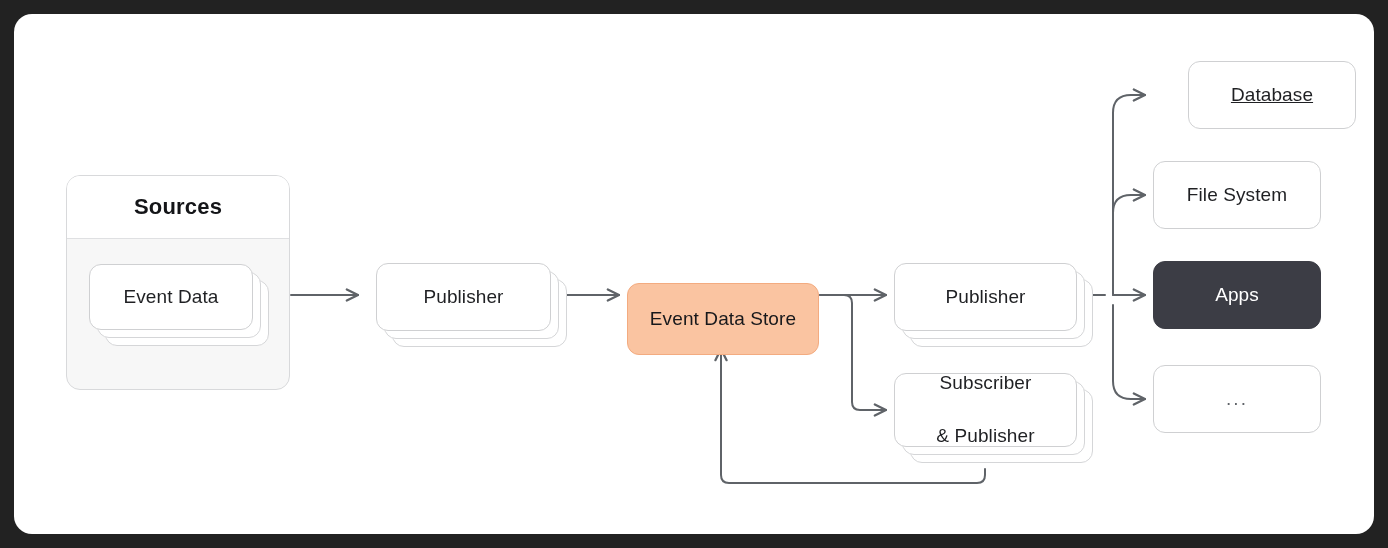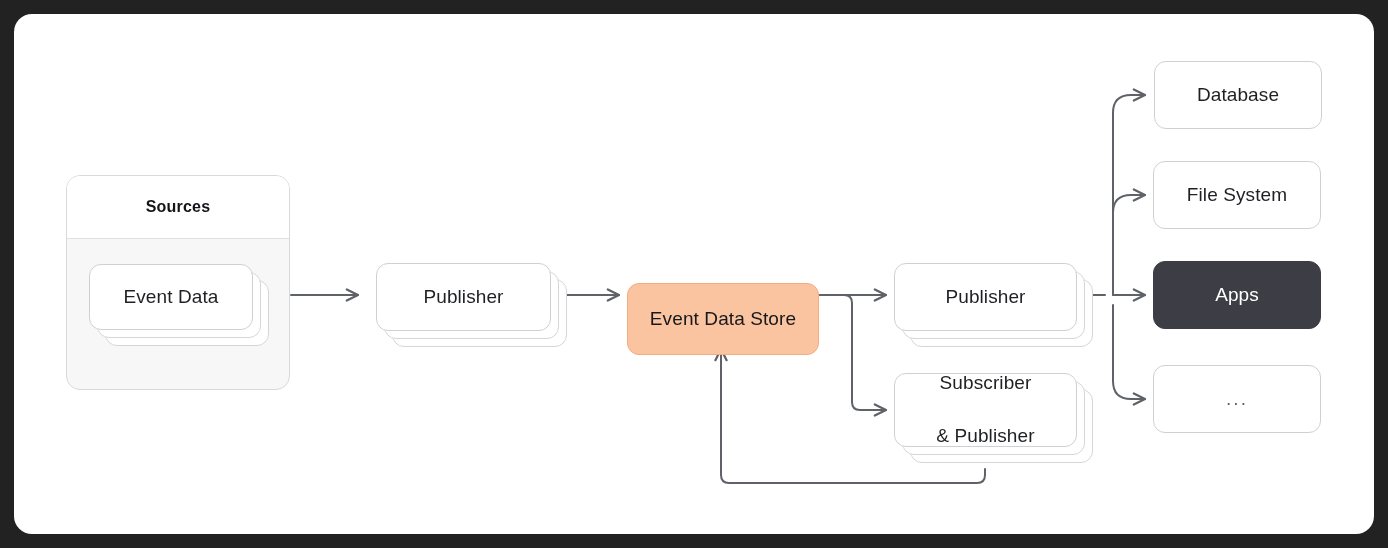--- a/index.html
+++ b/index.html
@@ -102,21 +102,21 @@
   #sources-head {
     position: absolute;
     left: 0; top: 0;
     width: 100%;
     height: 62px;
     background: #ffffff;
     border-bottom: 1px solid #dfe0e2;
     display: flex;
     align-items: center;
     justify-content: center;
-    font-size: 16px;
+    font-size: 22px;
     font-weight: 700;
     color: #141518;
     letter-spacing: 0.2px;
   }
 
   
   #event-store {
     position: absolute;
     left: 613px;
     top: 245px;
@@ -209,21 +209,21 @@
 
     <div class="stack" style="left:880px; top:359px; width:183px; height:90px;">
       <div class="layer l2" style="width:183px; height:74px;"></div>
       <div class="layer l1" style="width:183px; height:74px;"></div>
       <div class="front" style="width:183px; height:74px; flex-direction:column;gap:28px;">
         <span>Subscriber</span>
         <span>&amp; Publisher</span>
       </div>
     </div>
 
-    <div class="node" style="left:1140px; top:47px; width:168px; height:68px;">
+    <div class="node" style="left:1174px; top:47px; width:168px; height:68px;text-decoration:underline;">
       <span>Database</span>
     </div>
 
     <div class="node" style="left:1139px; top:147px; width:168px; height:68px;">
       <span>File System</span>
     </div>
 
     <div class="node dark" style="left:1139px; top:247px; width:168px; height:68px;">
       <span>Apps</span>
     </div>

